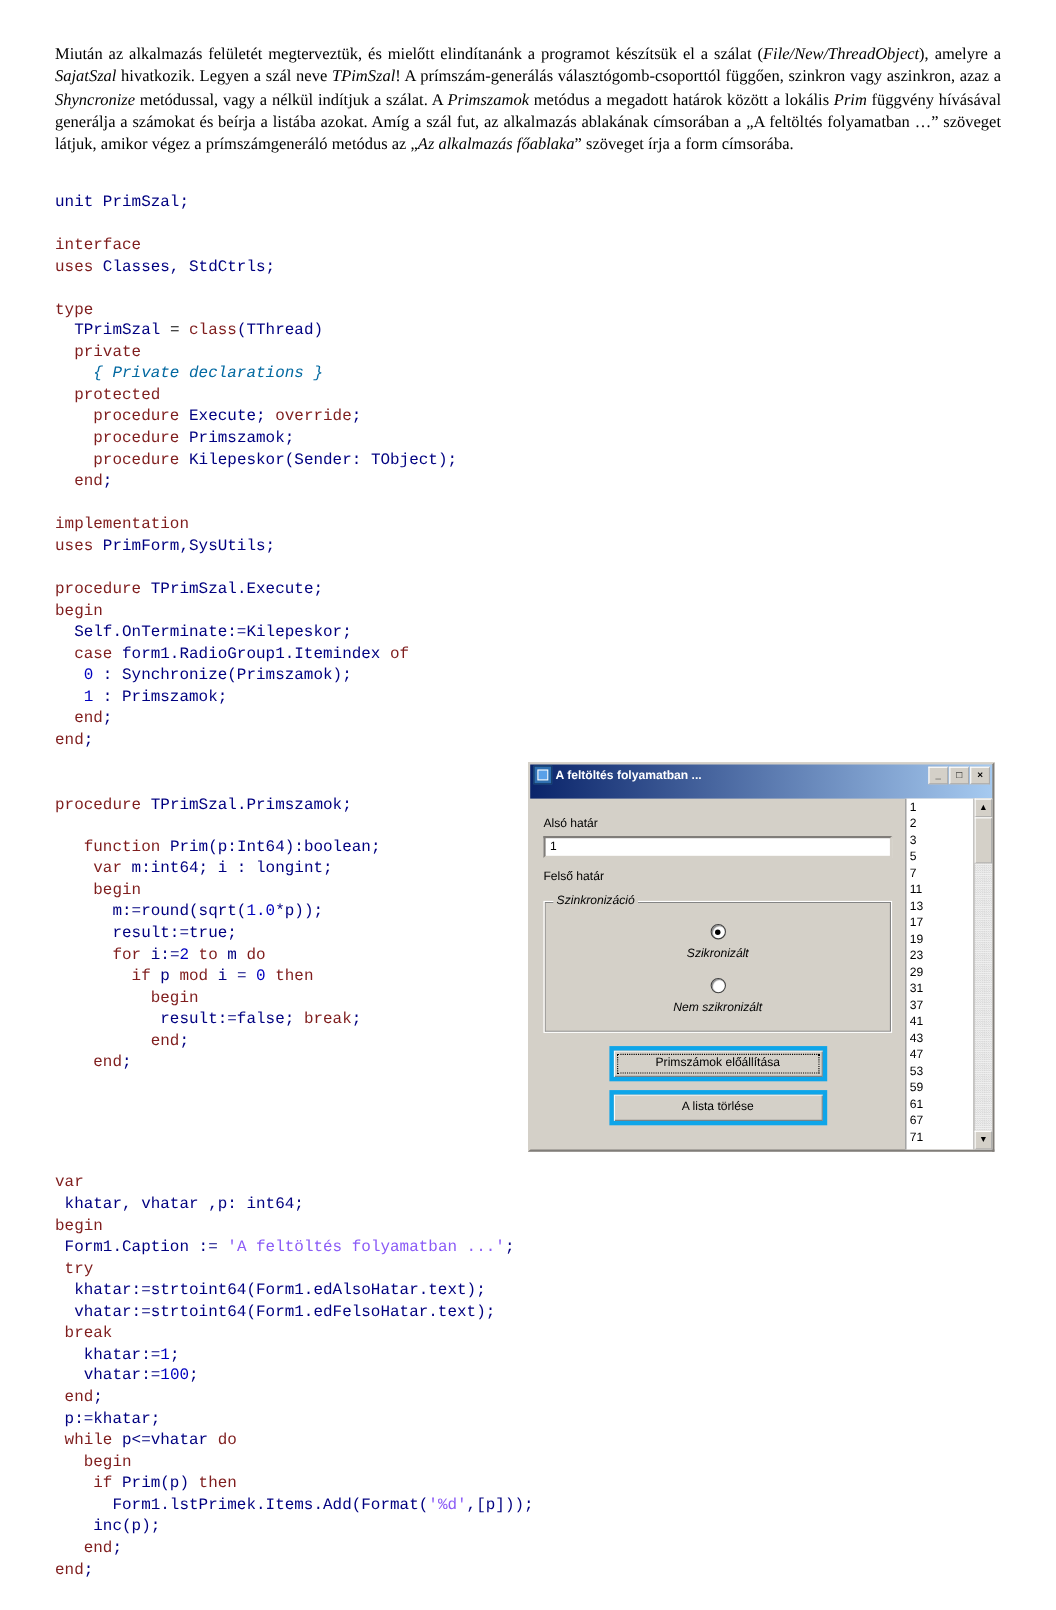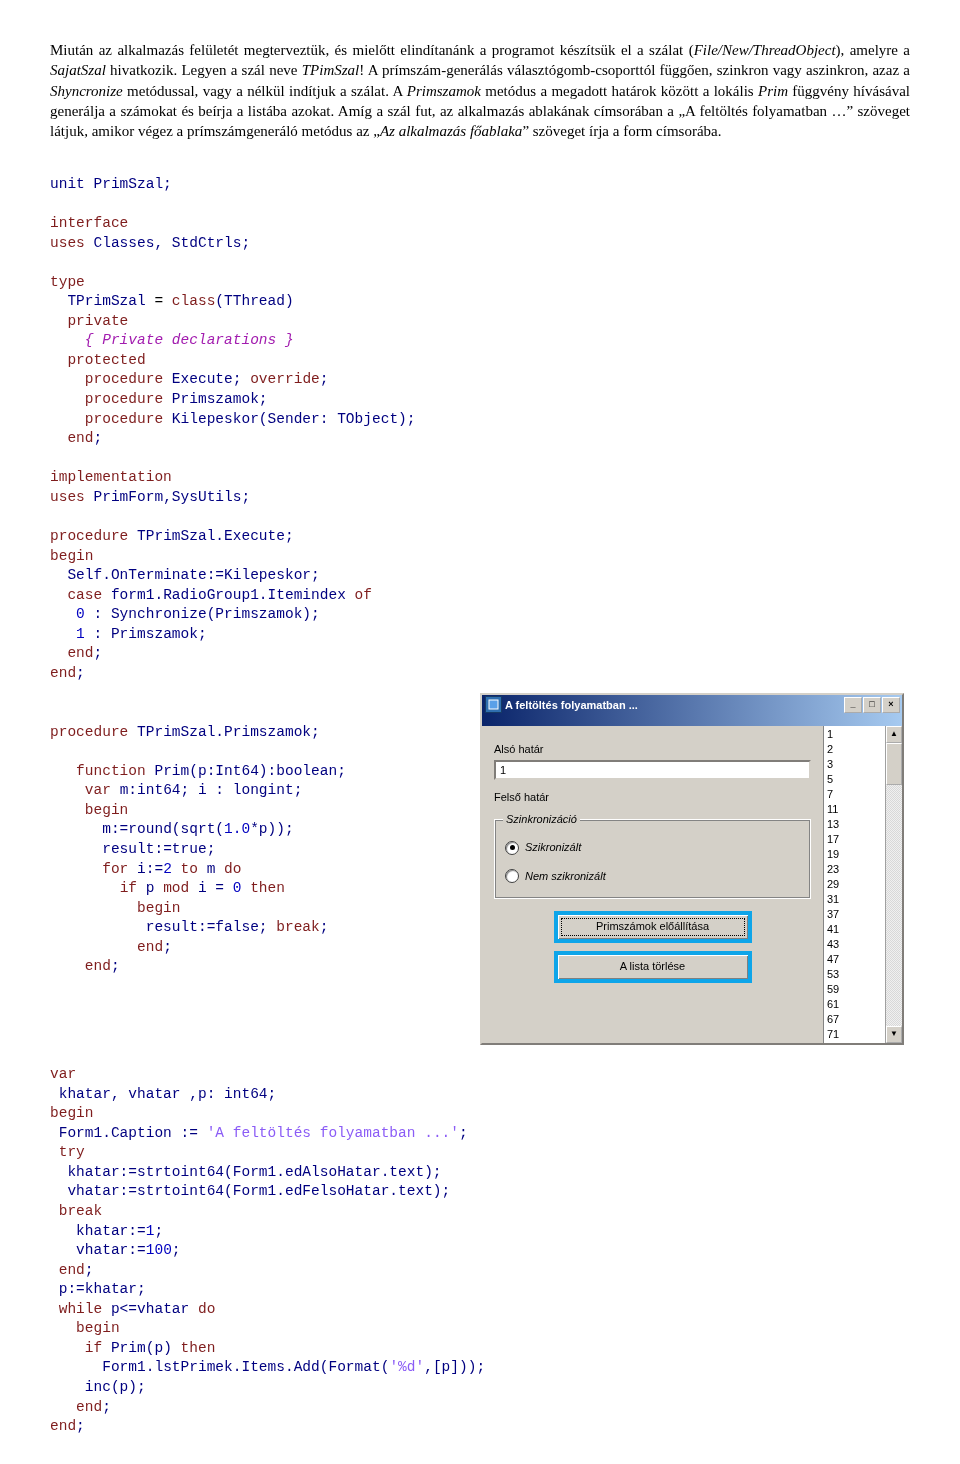--- a/index.html
+++ b/index.html
@@ -19,21 +19,21 @@
   .code {
     font-family: "Courier New", monospace;
     font-size: 14.5px;
     line-height: 1.35;
     white-space: pre;
     margin: 0;
   }
   .kw { color: #7f1d1d; font-weight: normal; }
   .id { color: #000080; }
   .num { color: #0000c0; }
-  .cmt { color: #a21caf; font-style: italic; }
+  .cmt { color: #0369a1; font-style: italic; }
   .str { color: #8b5cf6; }
   .layout {
     display: flex;
     align-items: flex-start;
     gap: 20px;
   }
   .left-col { flex: 1; }
   .right-col { width: 430px; margin-top: 10px; }
 
   
@@ -135,20 +135,21 @@
     position: absolute;
     top: -8px; left: 8px;
     background: #d4d0c8;
     padding: 0 3px;
   }
   .radio-row {
     display: flex;
     align-items: center;
     gap: 6px;
     margin: 6px 0 14px 0;
+    flex-direction: column;
   }
   .radio {
     width: 12px; height: 12px;
     border-radius: 50%;
     border: 1px solid #404040;
     background: #fff;
     box-shadow: inset 1px 1px 1px #888;
     display: flex; align-items: center; justify-content: center;
   }
   .radio.sel::after {

